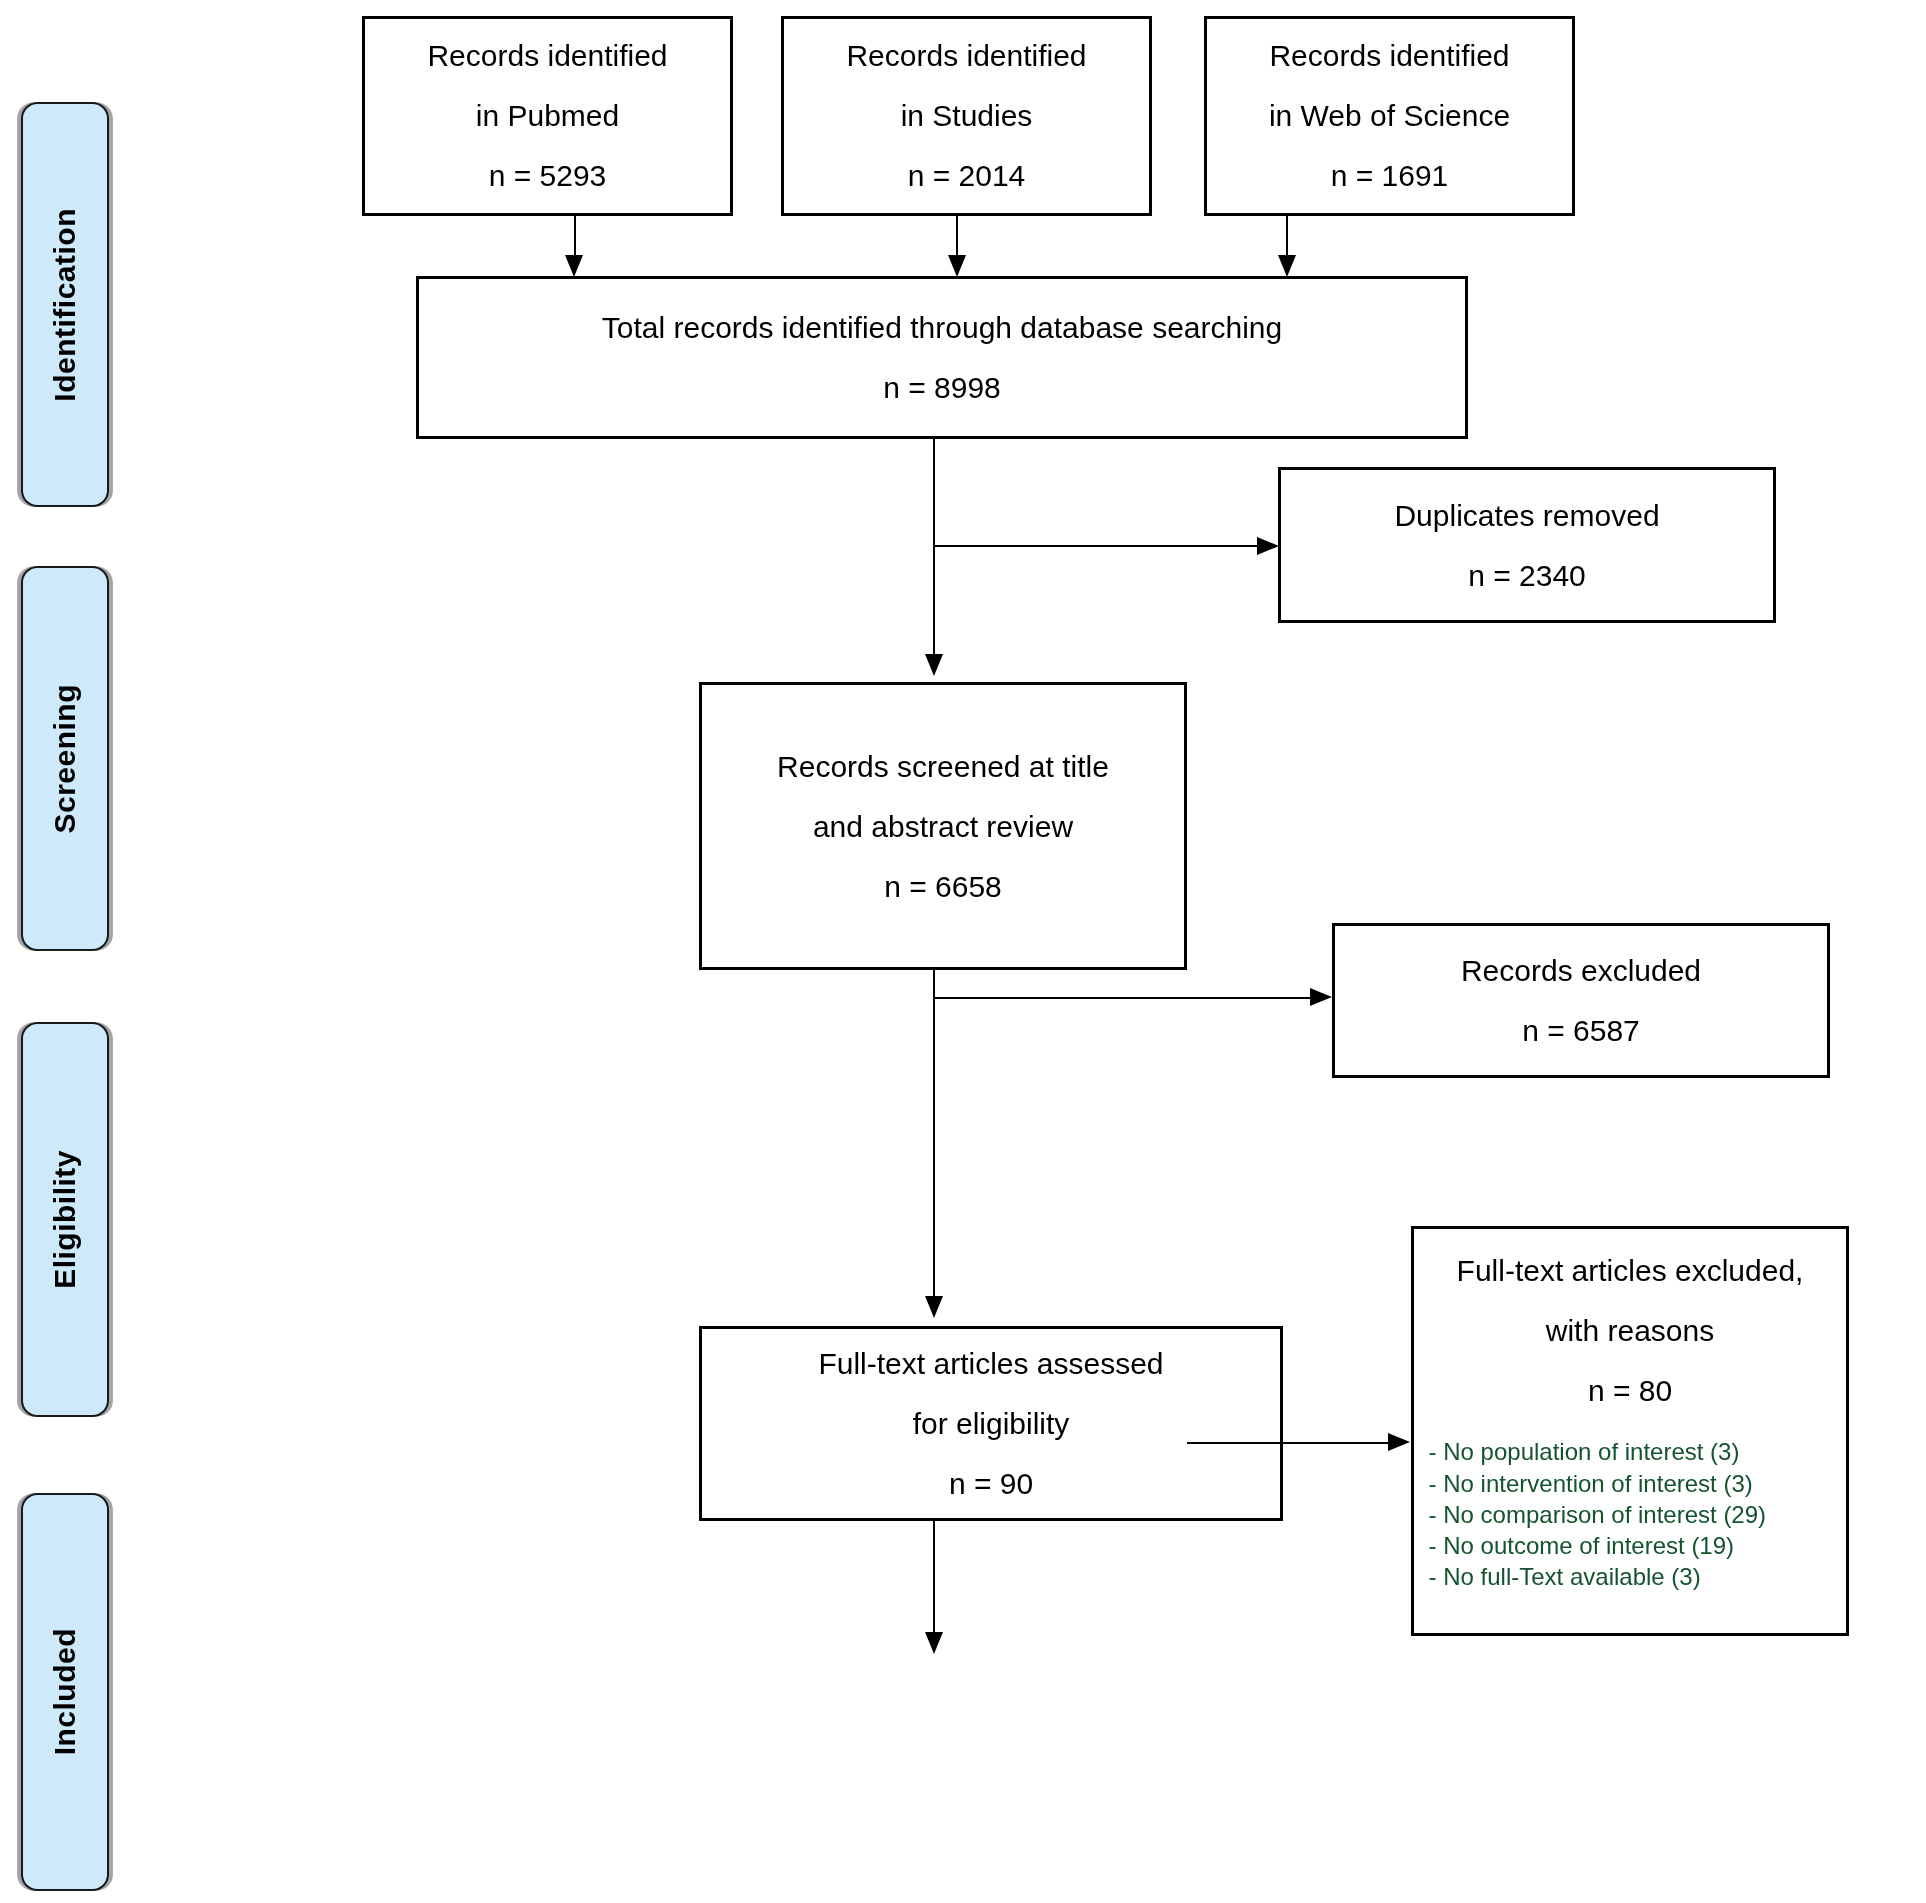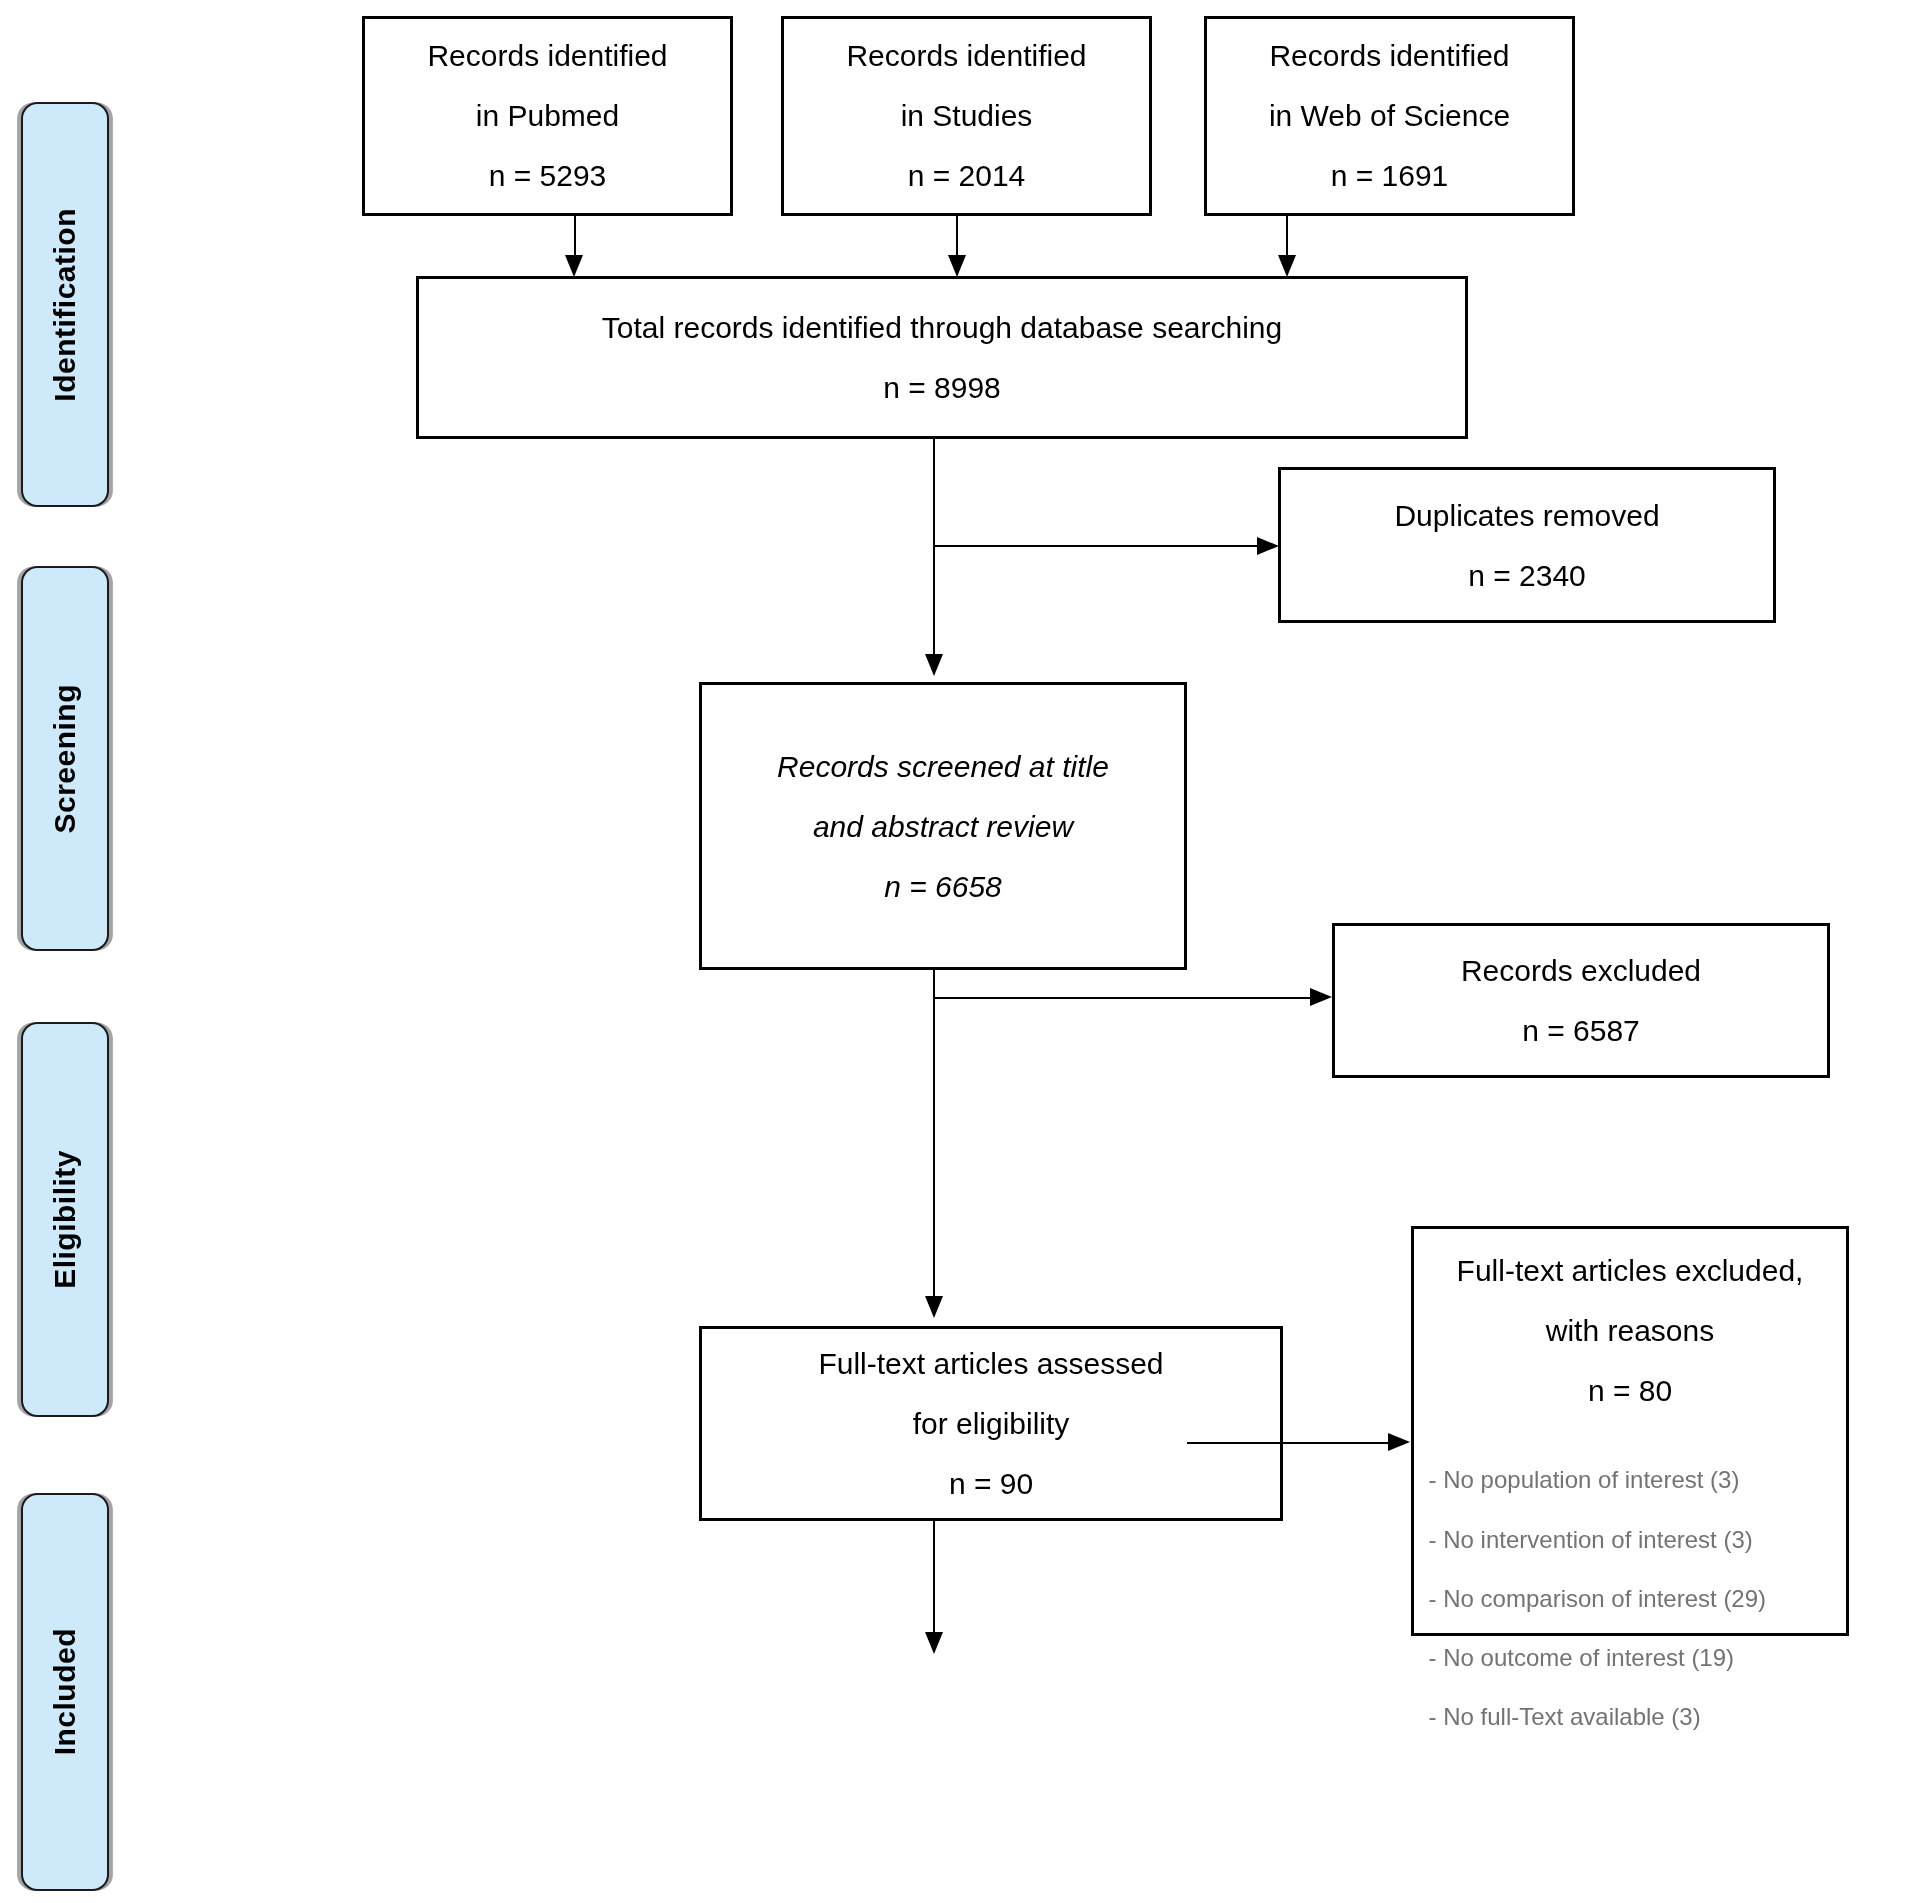--- a/index.html
+++ b/index.html
@@ -64,25 +64,24 @@
     justify-content: flex-start;
     padding-top: 21.5px;
   }
   .reason-list {
     width: 100%;
     margin-top: 5.9px;
   }
   .reason-list .reason {
     font-size: 24px;
     line-height: 1.30;
-    color: #737373;
+    color: #14532d;
     text-align: left;
     padding-left: 6.8px;
     white-space: nowrap;
-    margin-top: 28px;
   }
 
   
   .vline {
     position: absolute;
     width: 2.4px;
     background: #000000;
   }
   .hline {
     position: absolute;
@@ -163,21 +162,21 @@
   <div class="arrow-down" style="left:925px; top:654px;"></div>
 
   <div class="hline" style="left:933px; top:545px; width:337px;"></div>
   <div class="arrow-right" style="left:1257px; top:537px;"></div>
 
   <div class="flowbox" style="left:1278px; top:467px; width:498px; height:156px;">
     <div class="bline">Duplicates removed</div>
     <div class="bline">n = 2340</div>
   </div>
 
-  <div class="flowbox" style="left:699px; top:682px; width:488px; height:288px;font-style:italic;">
+  <div class="flowbox" style="left:699px; top:682px; width:488px; height:288px;">
     <div class="bline">Records screened at title</div>
     <div class="bline">and abstract review</div>
     <div class="bline">n = 6658</div>
   </div>
 
   <div class="vline" style="left:933px; top:970px; height:342px;"></div>
   <div class="arrow-down" style="left:925px; top:1296px;"></div>
 
   <div class="hline" style="left:933px; top:997px; width:390px;"></div>
   <div class="arrow-right" style="left:1310px; top:988px;"></div>

